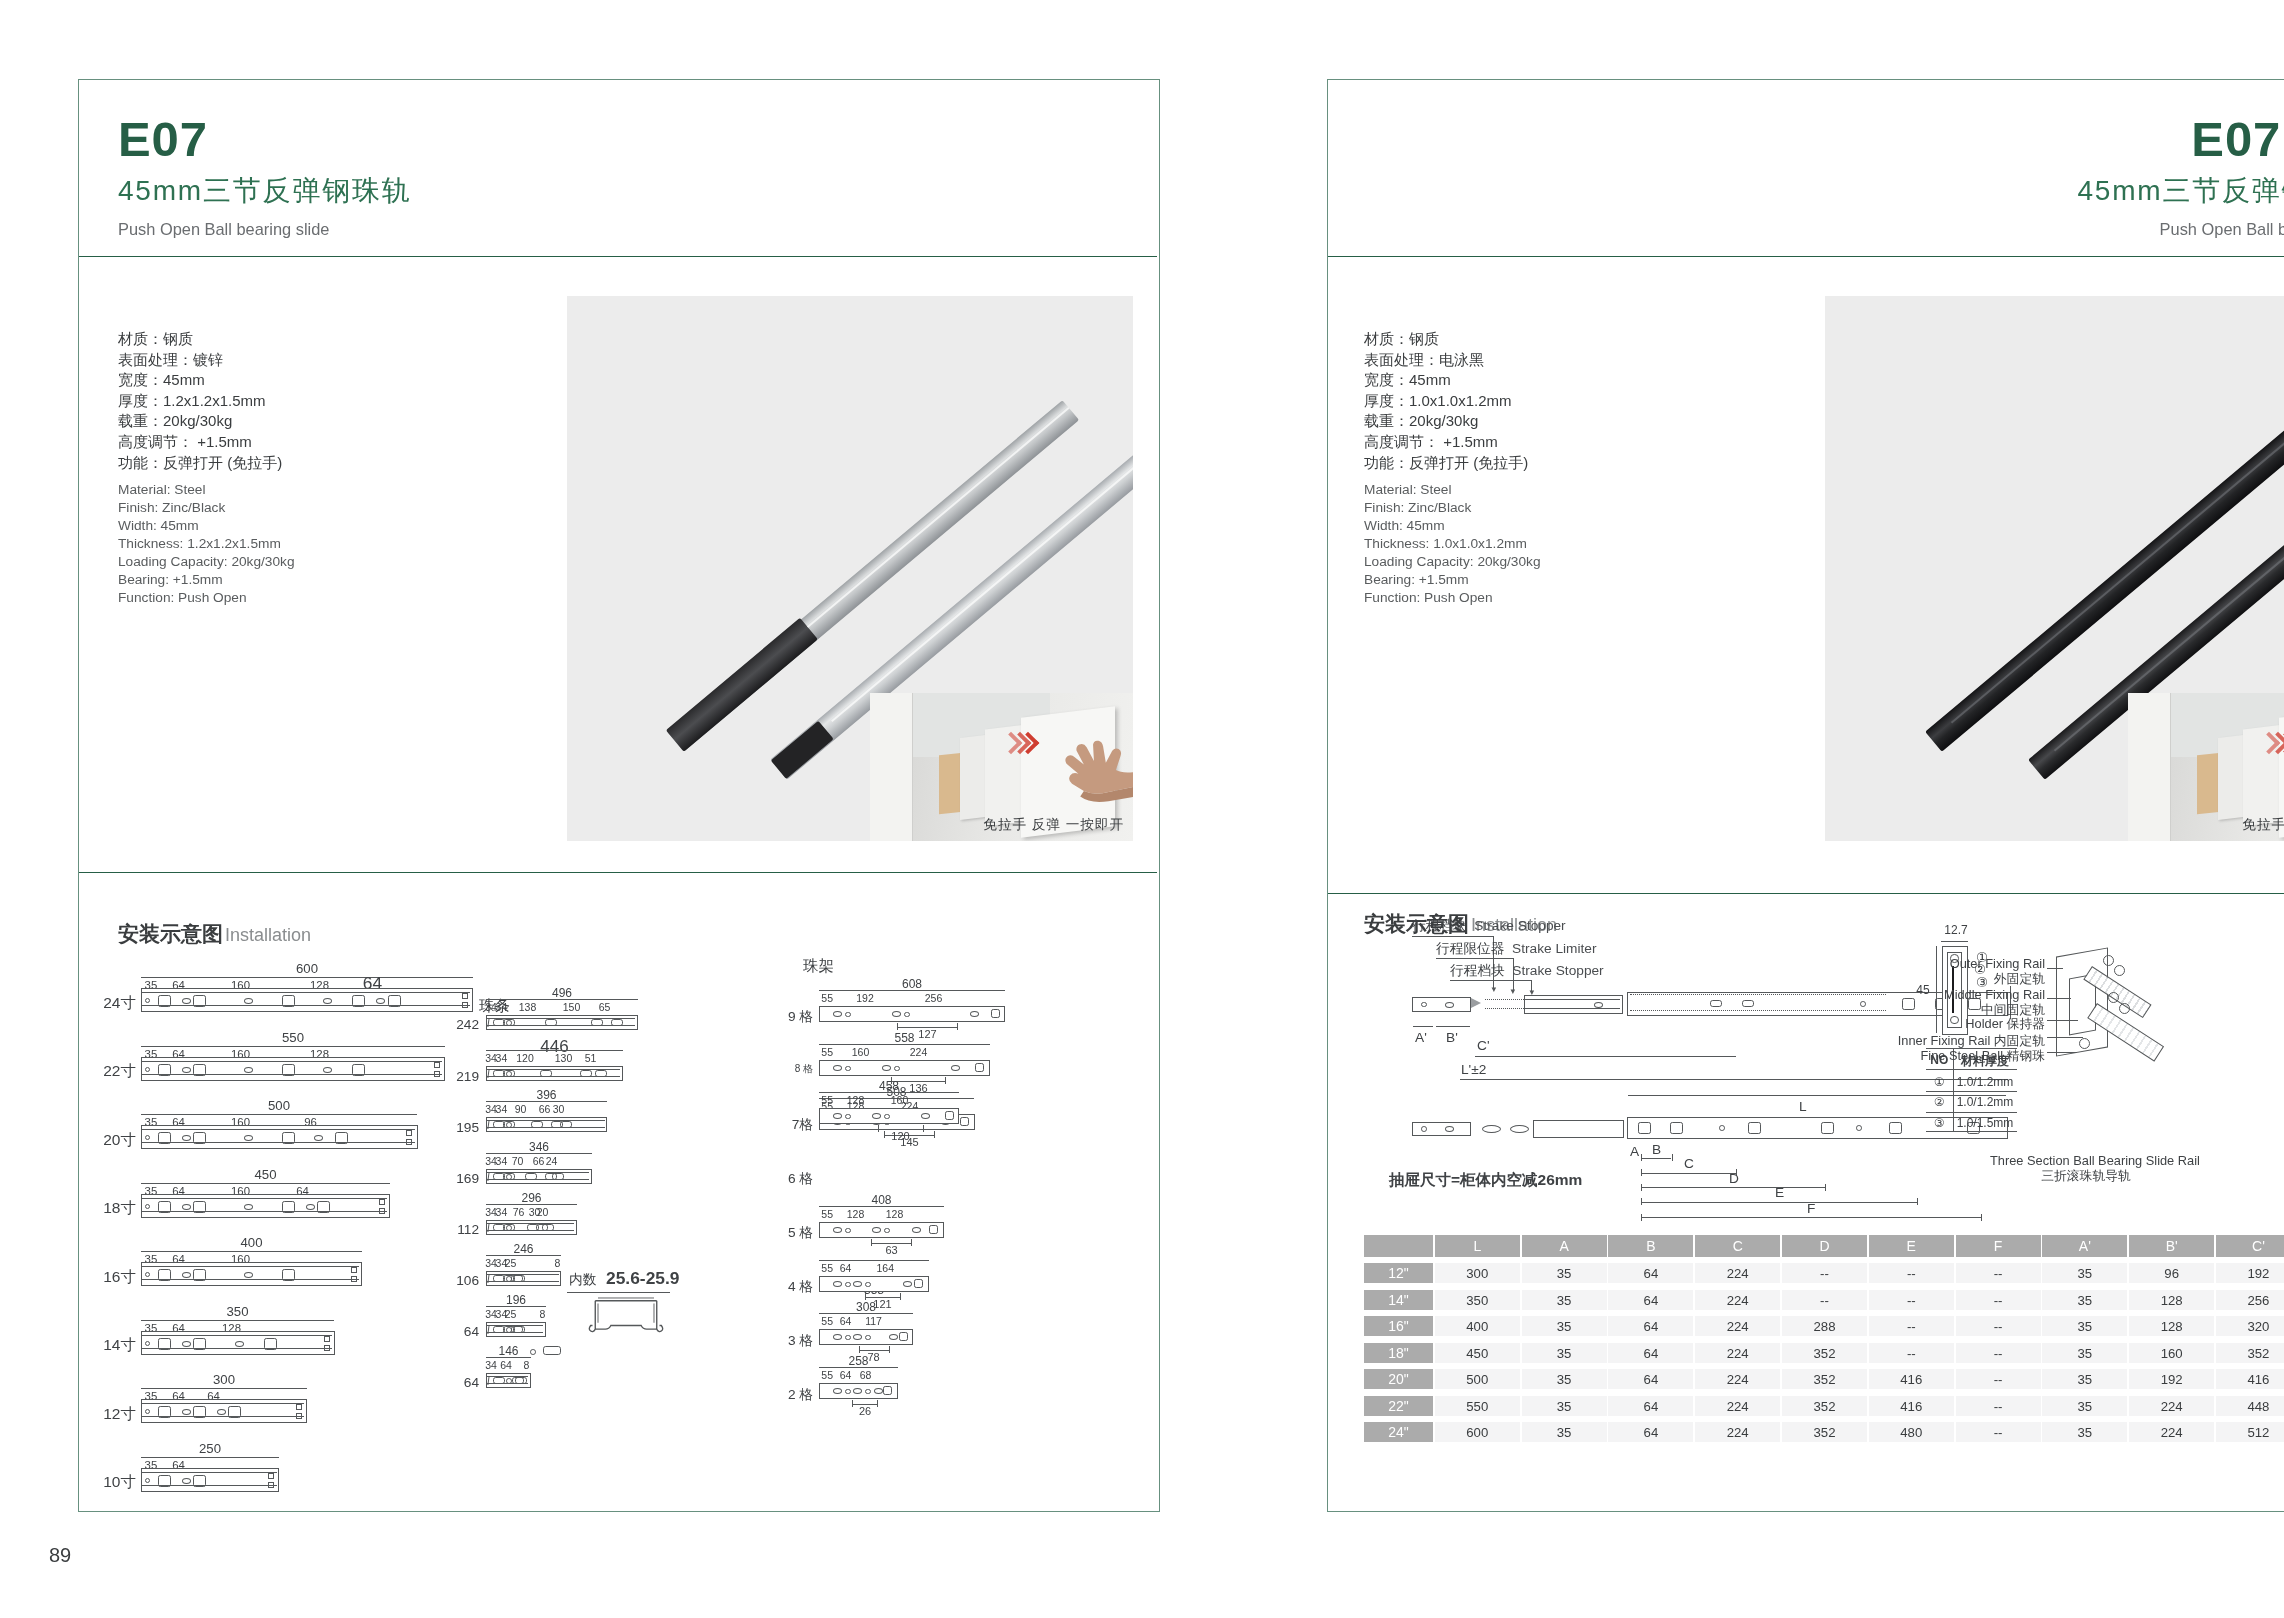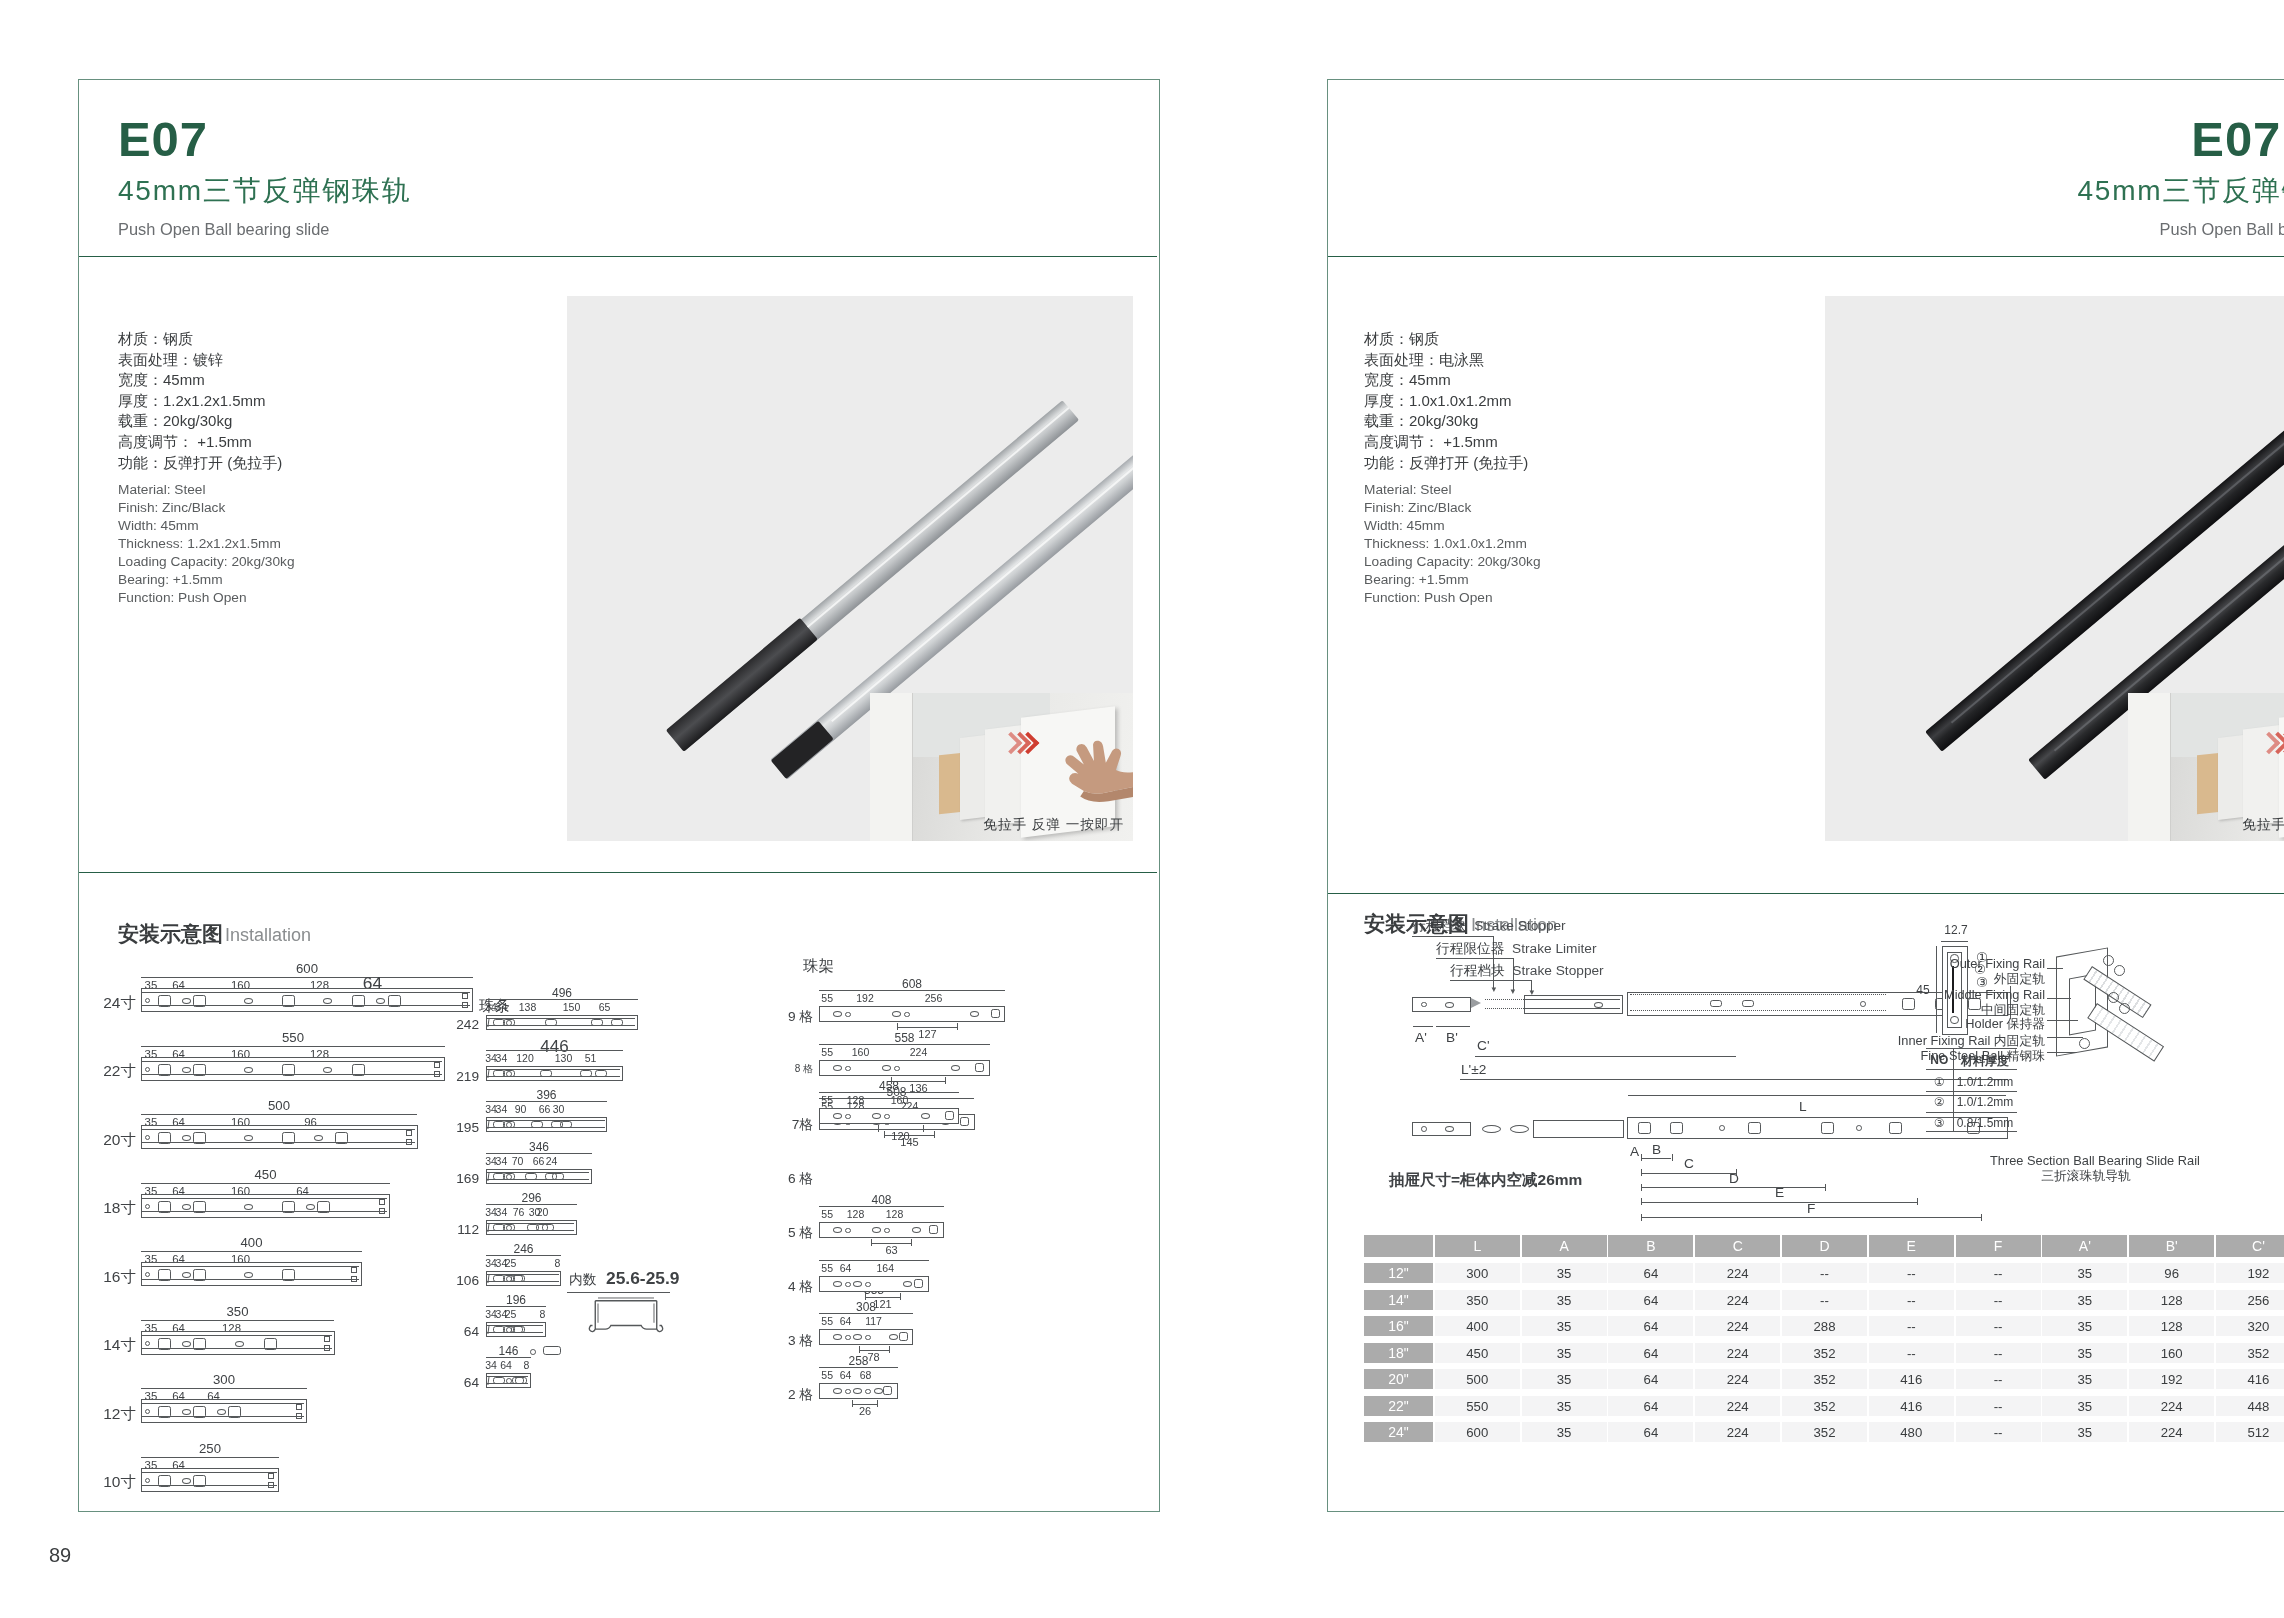--- a/index.html
+++ b/index.html
@@ -765,21 +765,21 @@
       <div class="mtc" style="left: 0px; top: 3.7px; width: 26.5px; font-weight: bold;">NO</div>
       <div class="mtc" style="left: 27px; top: 3.7px; width: 64px; font-weight: bold;">材料厚度</div>
       <div class="thin" style="left: 0px; top: 20px; width: 91px;"></div>
       <div class="mtc" style="left: 0px; top: 25.6px; width: 26.5px; font-family: &quot;DejaVu Sans&quot;, sans-serif;">①</div>
       <div class="mtc" style="left: 27px; top: 25.6px; width: 64px;">1.0/1.2mm</div>
       <div class="thin" style="left: 0px; top: 42px; width: 91px;"></div>
       <div class="mtc" style="left: 0px; top: 46px; width: 26.5px; font-family: &quot;DejaVu Sans&quot;, sans-serif;">②</div>
       <div class="mtc" style="left: 27px; top: 46px; width: 64px;">1.0/1.2mm</div>
       <div class="thin" style="left: 0px; top: 63px; width: 91px;"></div>
       <div class="mtc" style="left: 0px; top: 67px; width: 26.5px; font-family: &quot;DejaVu Sans&quot;, sans-serif;">③</div>
-      <div class="mtc" style="left: 27px; top: 67px; width: 64px;">0.8/1.5mm</div>
+      <div class="mtc" style="left: 27px; top: 67px; width: 64px;">1.0/1.5mm</div>
       <div class="vthin" style="left: 26.5px; top: 0px; height: 82px;"></div>
     </div>
 
   <div class="abs" style="left:725px;top:868px;width:105px;height:110px;">
     <div class="railbox" style="left:2.7px;top:3.7px;width:50px;height:98px;transform:skewY(-10deg);border-width:1.4px;"></div>
     <div class="railbox" style="left:15.5px;top:28px;width:25px;height:55px;transform:skewY(-10deg);"></div>
     <div class="abs" style="left:39px;top:18px;width:69px;height:13.7px;border:0.9px solid var(--ink);transform:rotate(33deg);transform-origin:left top;background:repeating-linear-gradient(90deg,#fff 0 4.6px,#dcdee0 4.6px 6.4px);"></div>
     <div class="abs" style="left:44px;top:55px;width:78px;height:15.5px;border:0.9px solid var(--ink);transform:rotate(33deg);transform-origin:left top;background:repeating-linear-gradient(90deg,#fff 0 5.5px,#e4e6e8 5.5px 7.3px);"></div>
     <div class="holec" style="left:50px;top:7.3px;width:9px;height:9px;"></div>
     <div class="holec" style="left:61px;top:17.4px;width:9px;height:9px;"></div>

